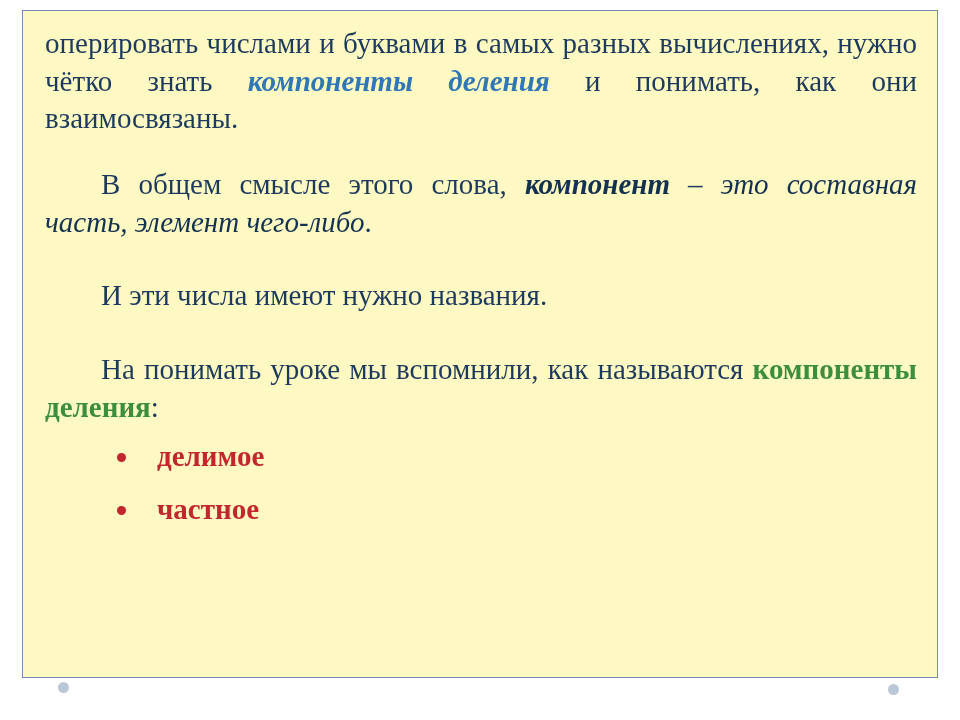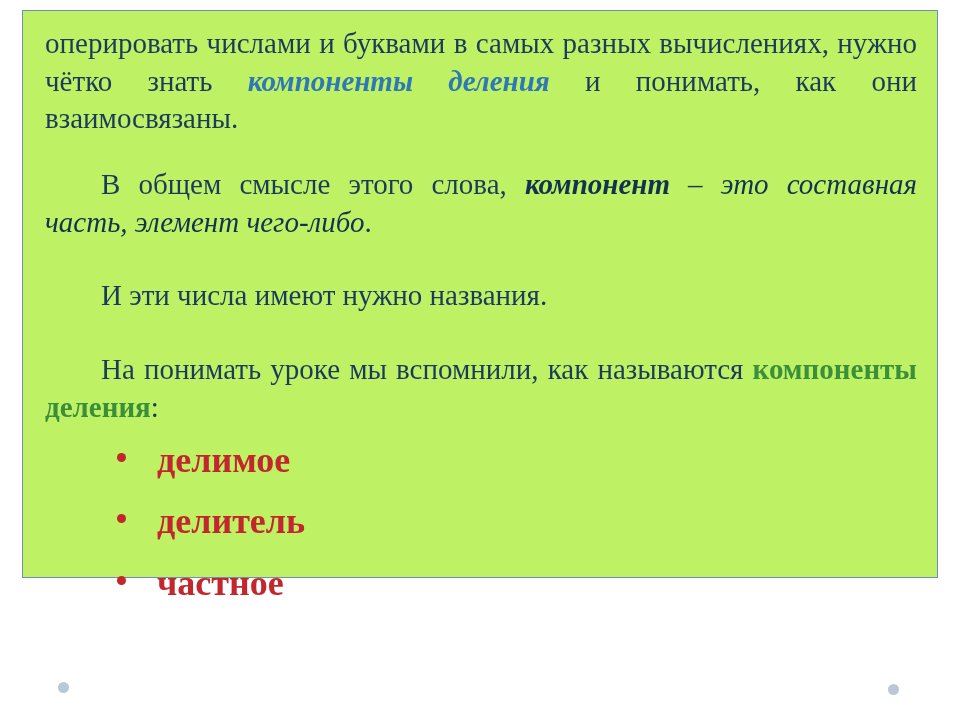--- a/index.html
+++ b/index.html
@@ -21,24 +21,24 @@
     background: #ffffff;
     box-sizing: border-box;
   }
 
   
   .content-frame {
     position: absolute;
     left: 22px;
     top: 10px;
     width: 916px;
-    height: 568px;
+    height: 668px;
     border: 1px solid #6f8fb5;
     box-sizing: border-box;
-    background: #bef264;
+    background: #fef9c3;
   }
 
   .text-body {
     position: absolute;
     left: 8px;
     top: 14px;
     width: 900px;
     box-sizing: border-box;
     padding: 0 14px;
   }
@@ -87,21 +87,21 @@
   .bullets {
     margin: 14px 0 0 0;
     padding: 0;
     list-style: none;
   }
 
   .bullets li {
     position: relative;
     margin: 0 0 22px 0;
     padding-left: 112px;
-    font-size: 36px;
+    font-size: 29px;
     font-weight: bold;
     color: #c1272d;
     line-height: 1.1;
   }
 
   .bullets li .bullet-dot {
     position: absolute;
     left: 72px;
     top: 12px;
     width: 9px;
@@ -153,24 +153,20 @@
         <span>На понимать уроке мы вспомнили, как называются </span><span class="green-bold">компоненты деления</span><span>:</span>
       </p>
 
       <ul class="bullets">
         <li>
           <span class="bullet-dot"></span>
           <span>делимое</span>
         </li>
         <li>
           <span class="bullet-dot"></span>
-          <span>делитель</span>
-        </li>
-        <li>
-          <span class="bullet-dot"></span>
           <span>частное</span>
         </li>
       </ul>
 
     </div>
   </div>
 
   <span class="deco-dot left"></span>
   <span class="deco-dot right"></span>
 

